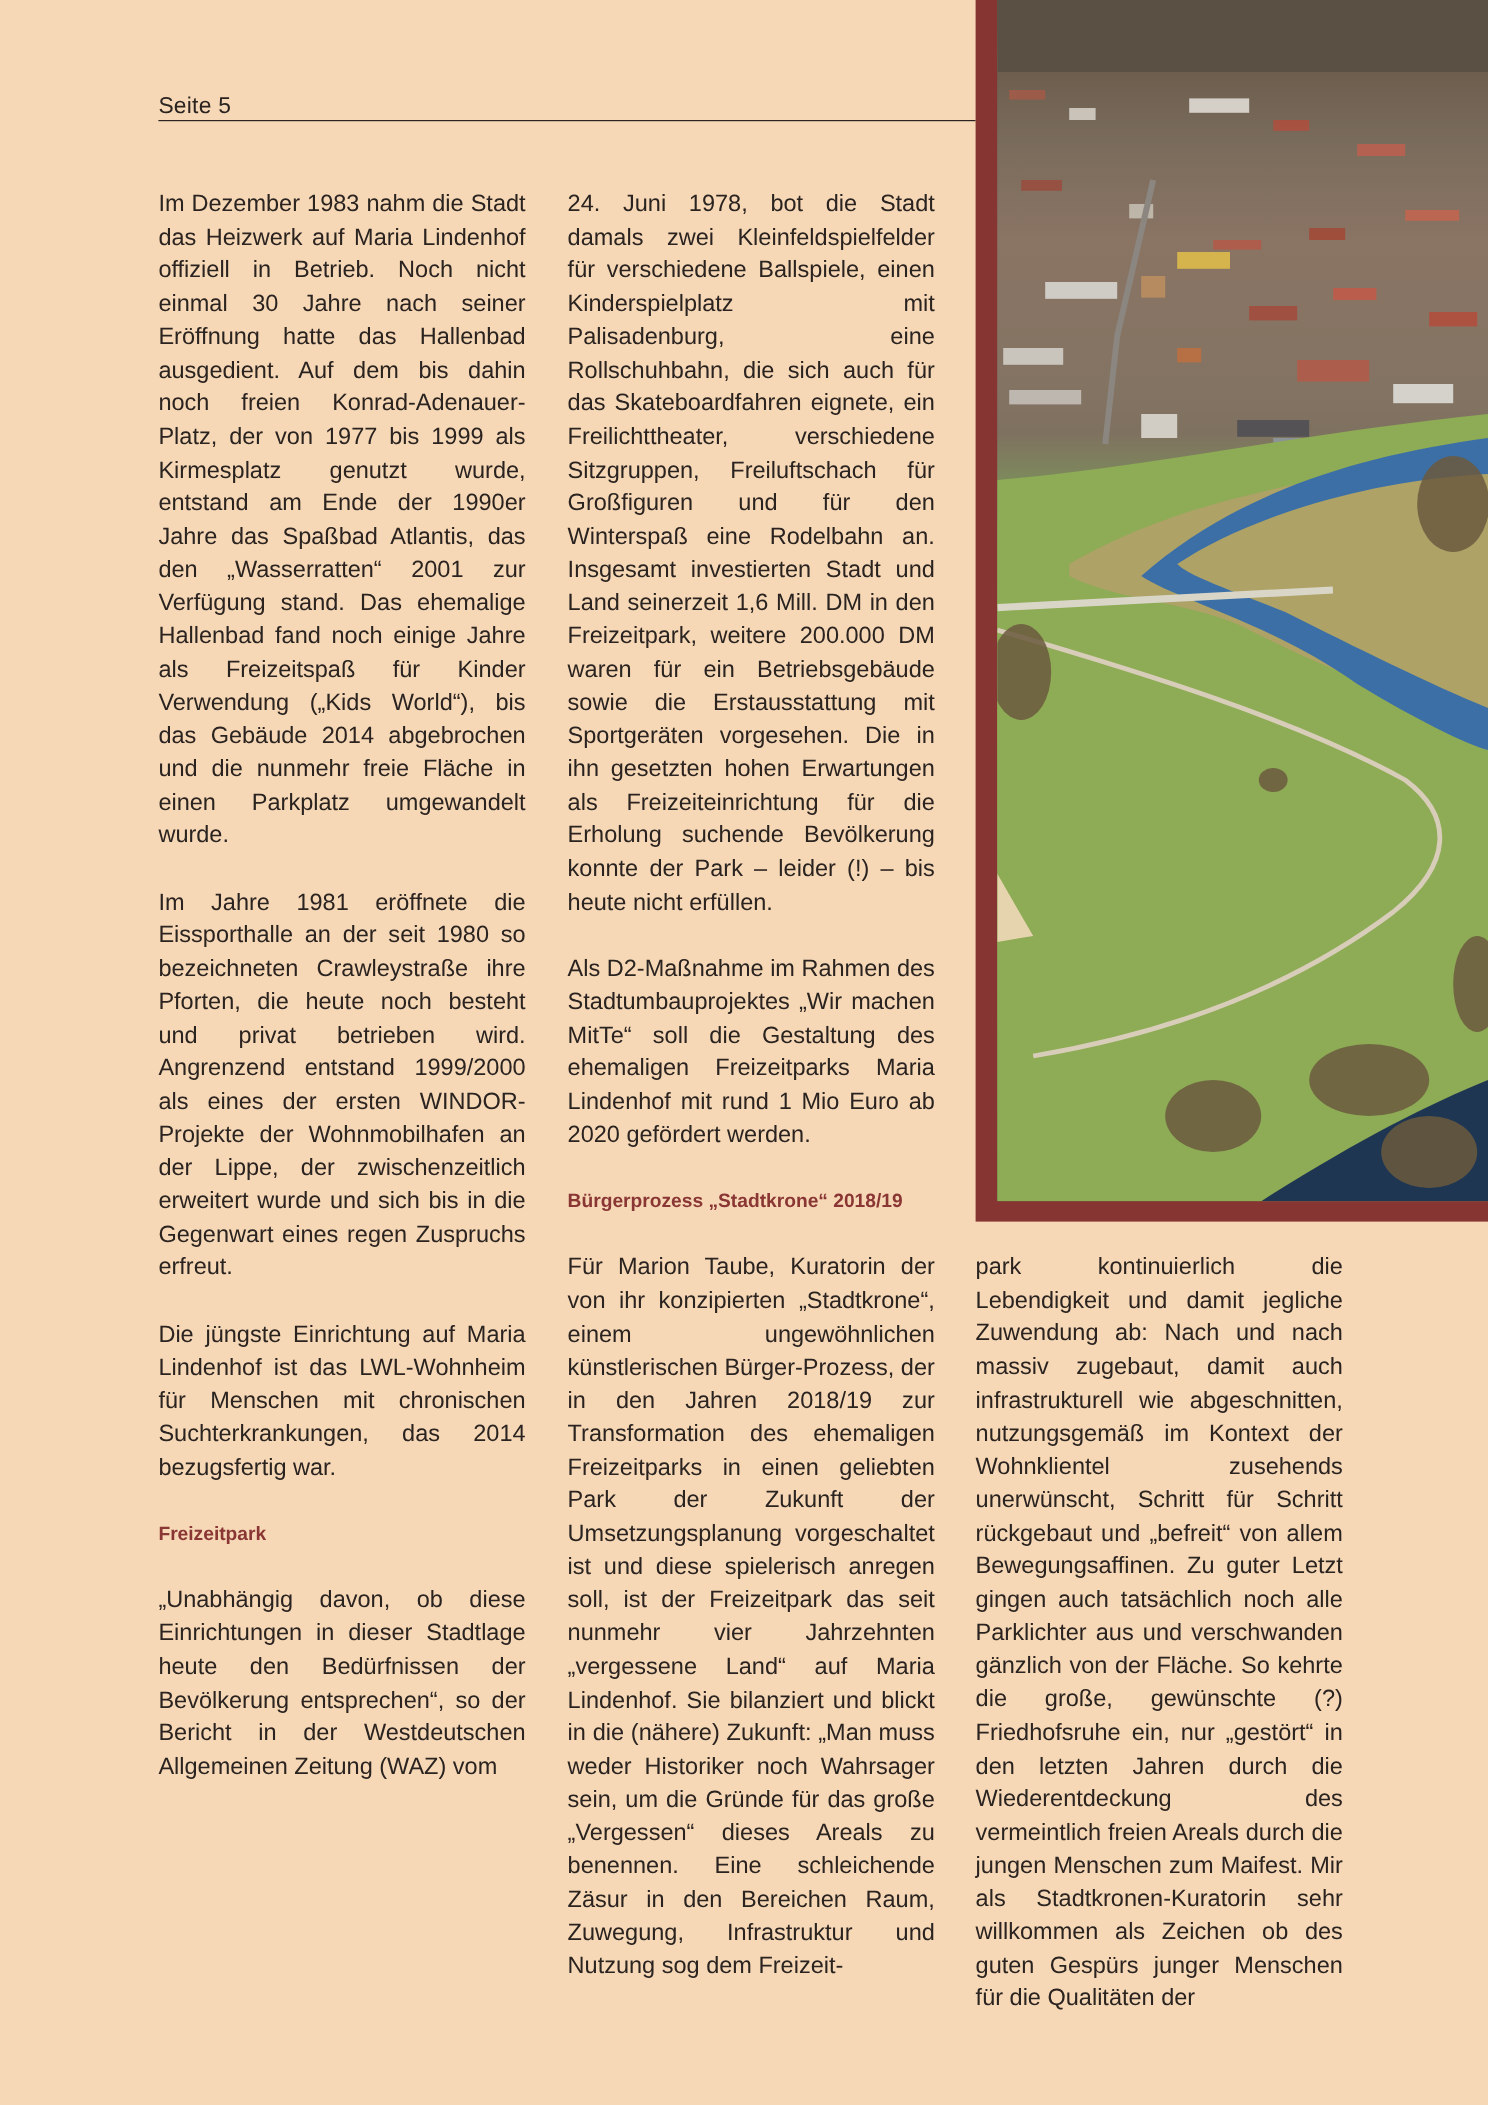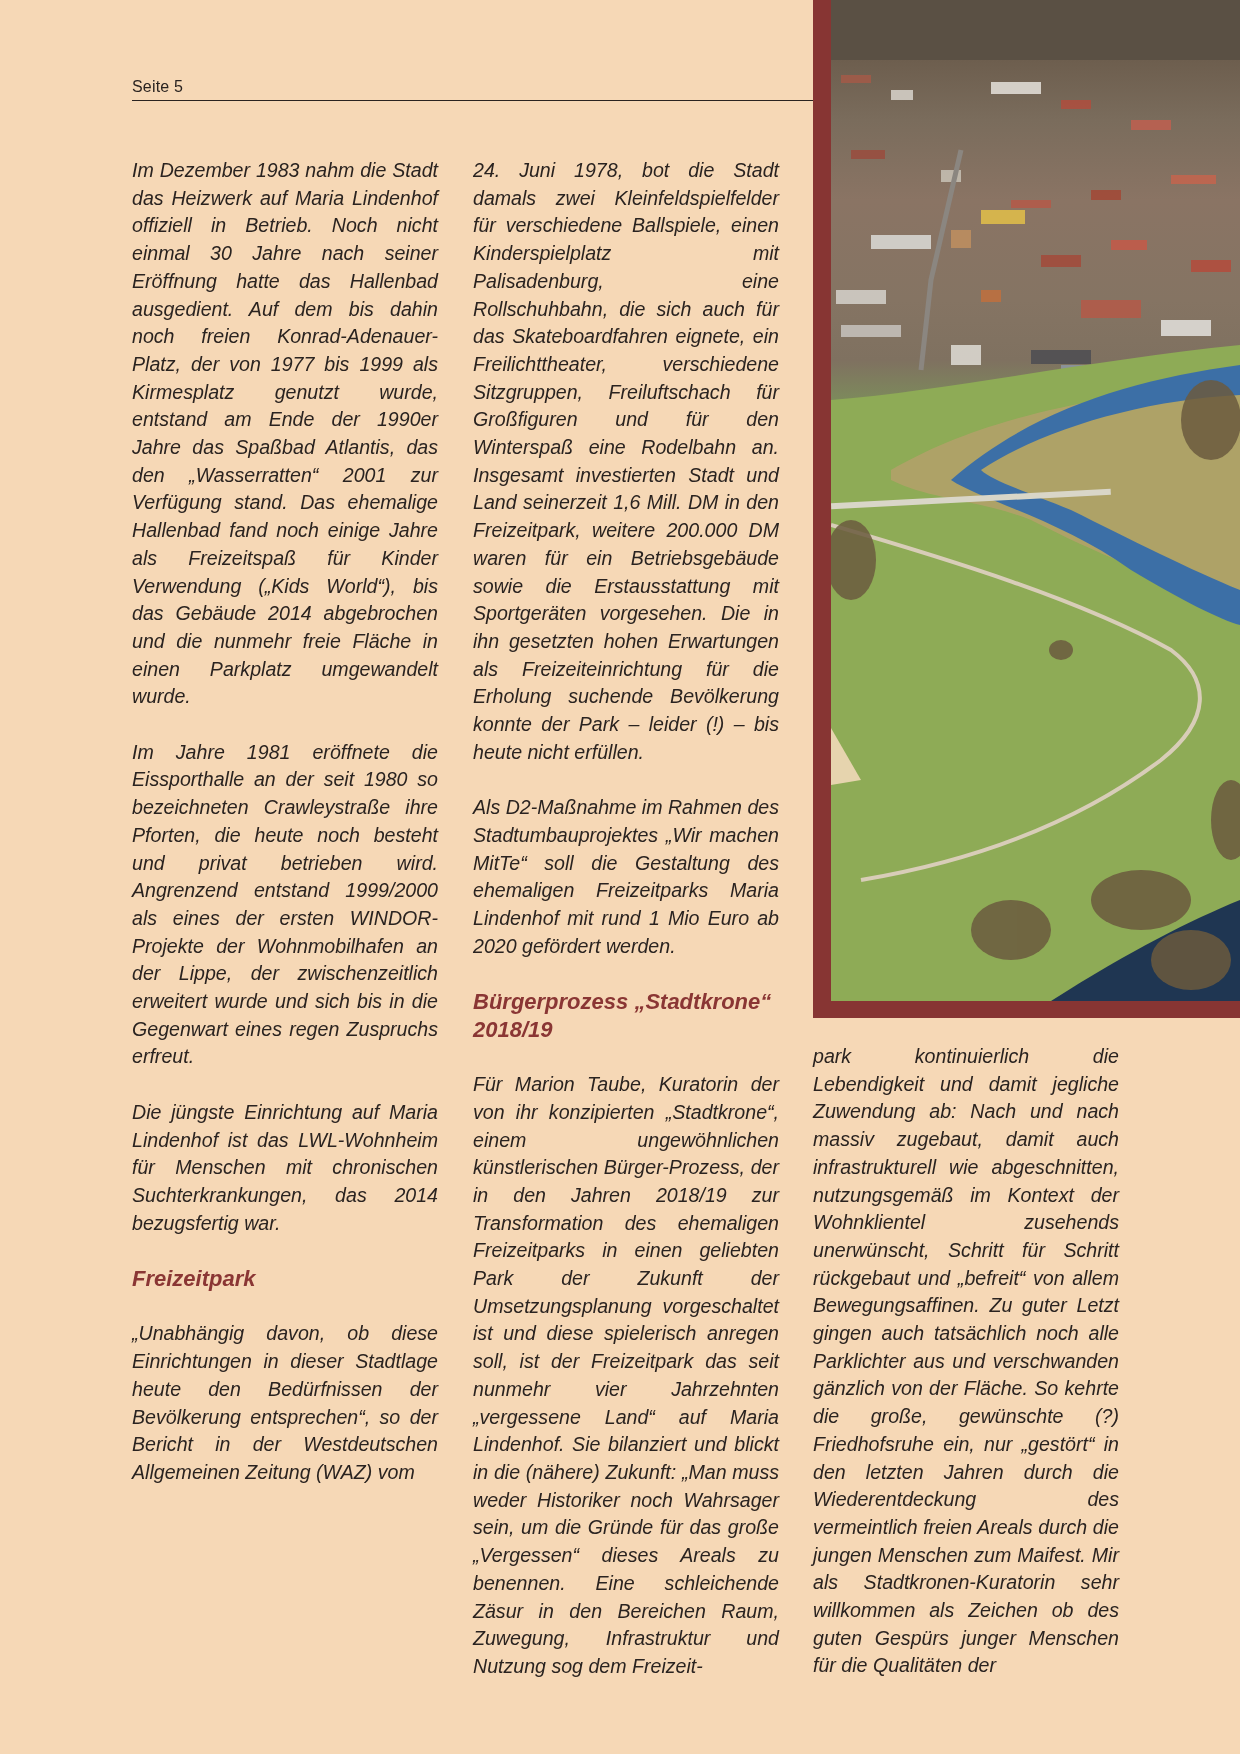--- a/index.html
+++ b/index.html
@@ -7,34 +7,33 @@
       width: 1240px; height: 1754px; position: relative; overflow: hidden;
       background: #f6d8b6;
       font-family: "Liberation Sans", "DejaVu Sans", sans-serif;
       color: #2a2320;
     }
     .page-header {
       position: absolute; left: 132px; top: 76px; width: 681px;
       border-bottom: 1.5px solid #2a2320; height: 24px;
     }
     .page-header span {
-      font-size: 16px; letter-spacing: 0.2px; position: absolute; left: 0; top: 2px; text-align: center;
+      font-size: 19px; letter-spacing: 0.2px; position: absolute; left: 0; top: 2px; text-align: center;
     }
     .col {
       position: absolute; top: 157px; width: 306px;
       font-size: 19.6px; line-height: 27.7px; text-align: justify;
       hyphens: manual;
-      font-style: italic;
     }
     .col-1 { left: 132px; }
     .col-2 { left: 473px; }
     .col-3 { left: 813px; top: 1043px; width: 306px; }
     .col p { margin: 0 0 27.7px 0; text-align-last: left; }
     .col h2 {
-      margin: 0 0 27.7px 0; font-size: 22px; line-height: 27.7px;
+      margin: 0 0 27.7px 0; font-size: 16px; line-height: 27.7px;
       font-weight: bold; color: #8a3634; text-align: left;
     }
     .photo-frame {
       position: absolute; left: 813px; top: 0; width: 427px; height: 1018px;
       background: #873533;
     }
     .photo {
       position: absolute; left: 18px; top: 0; right: 0; bottom: 17px;
       overflow: hidden;
       background:

